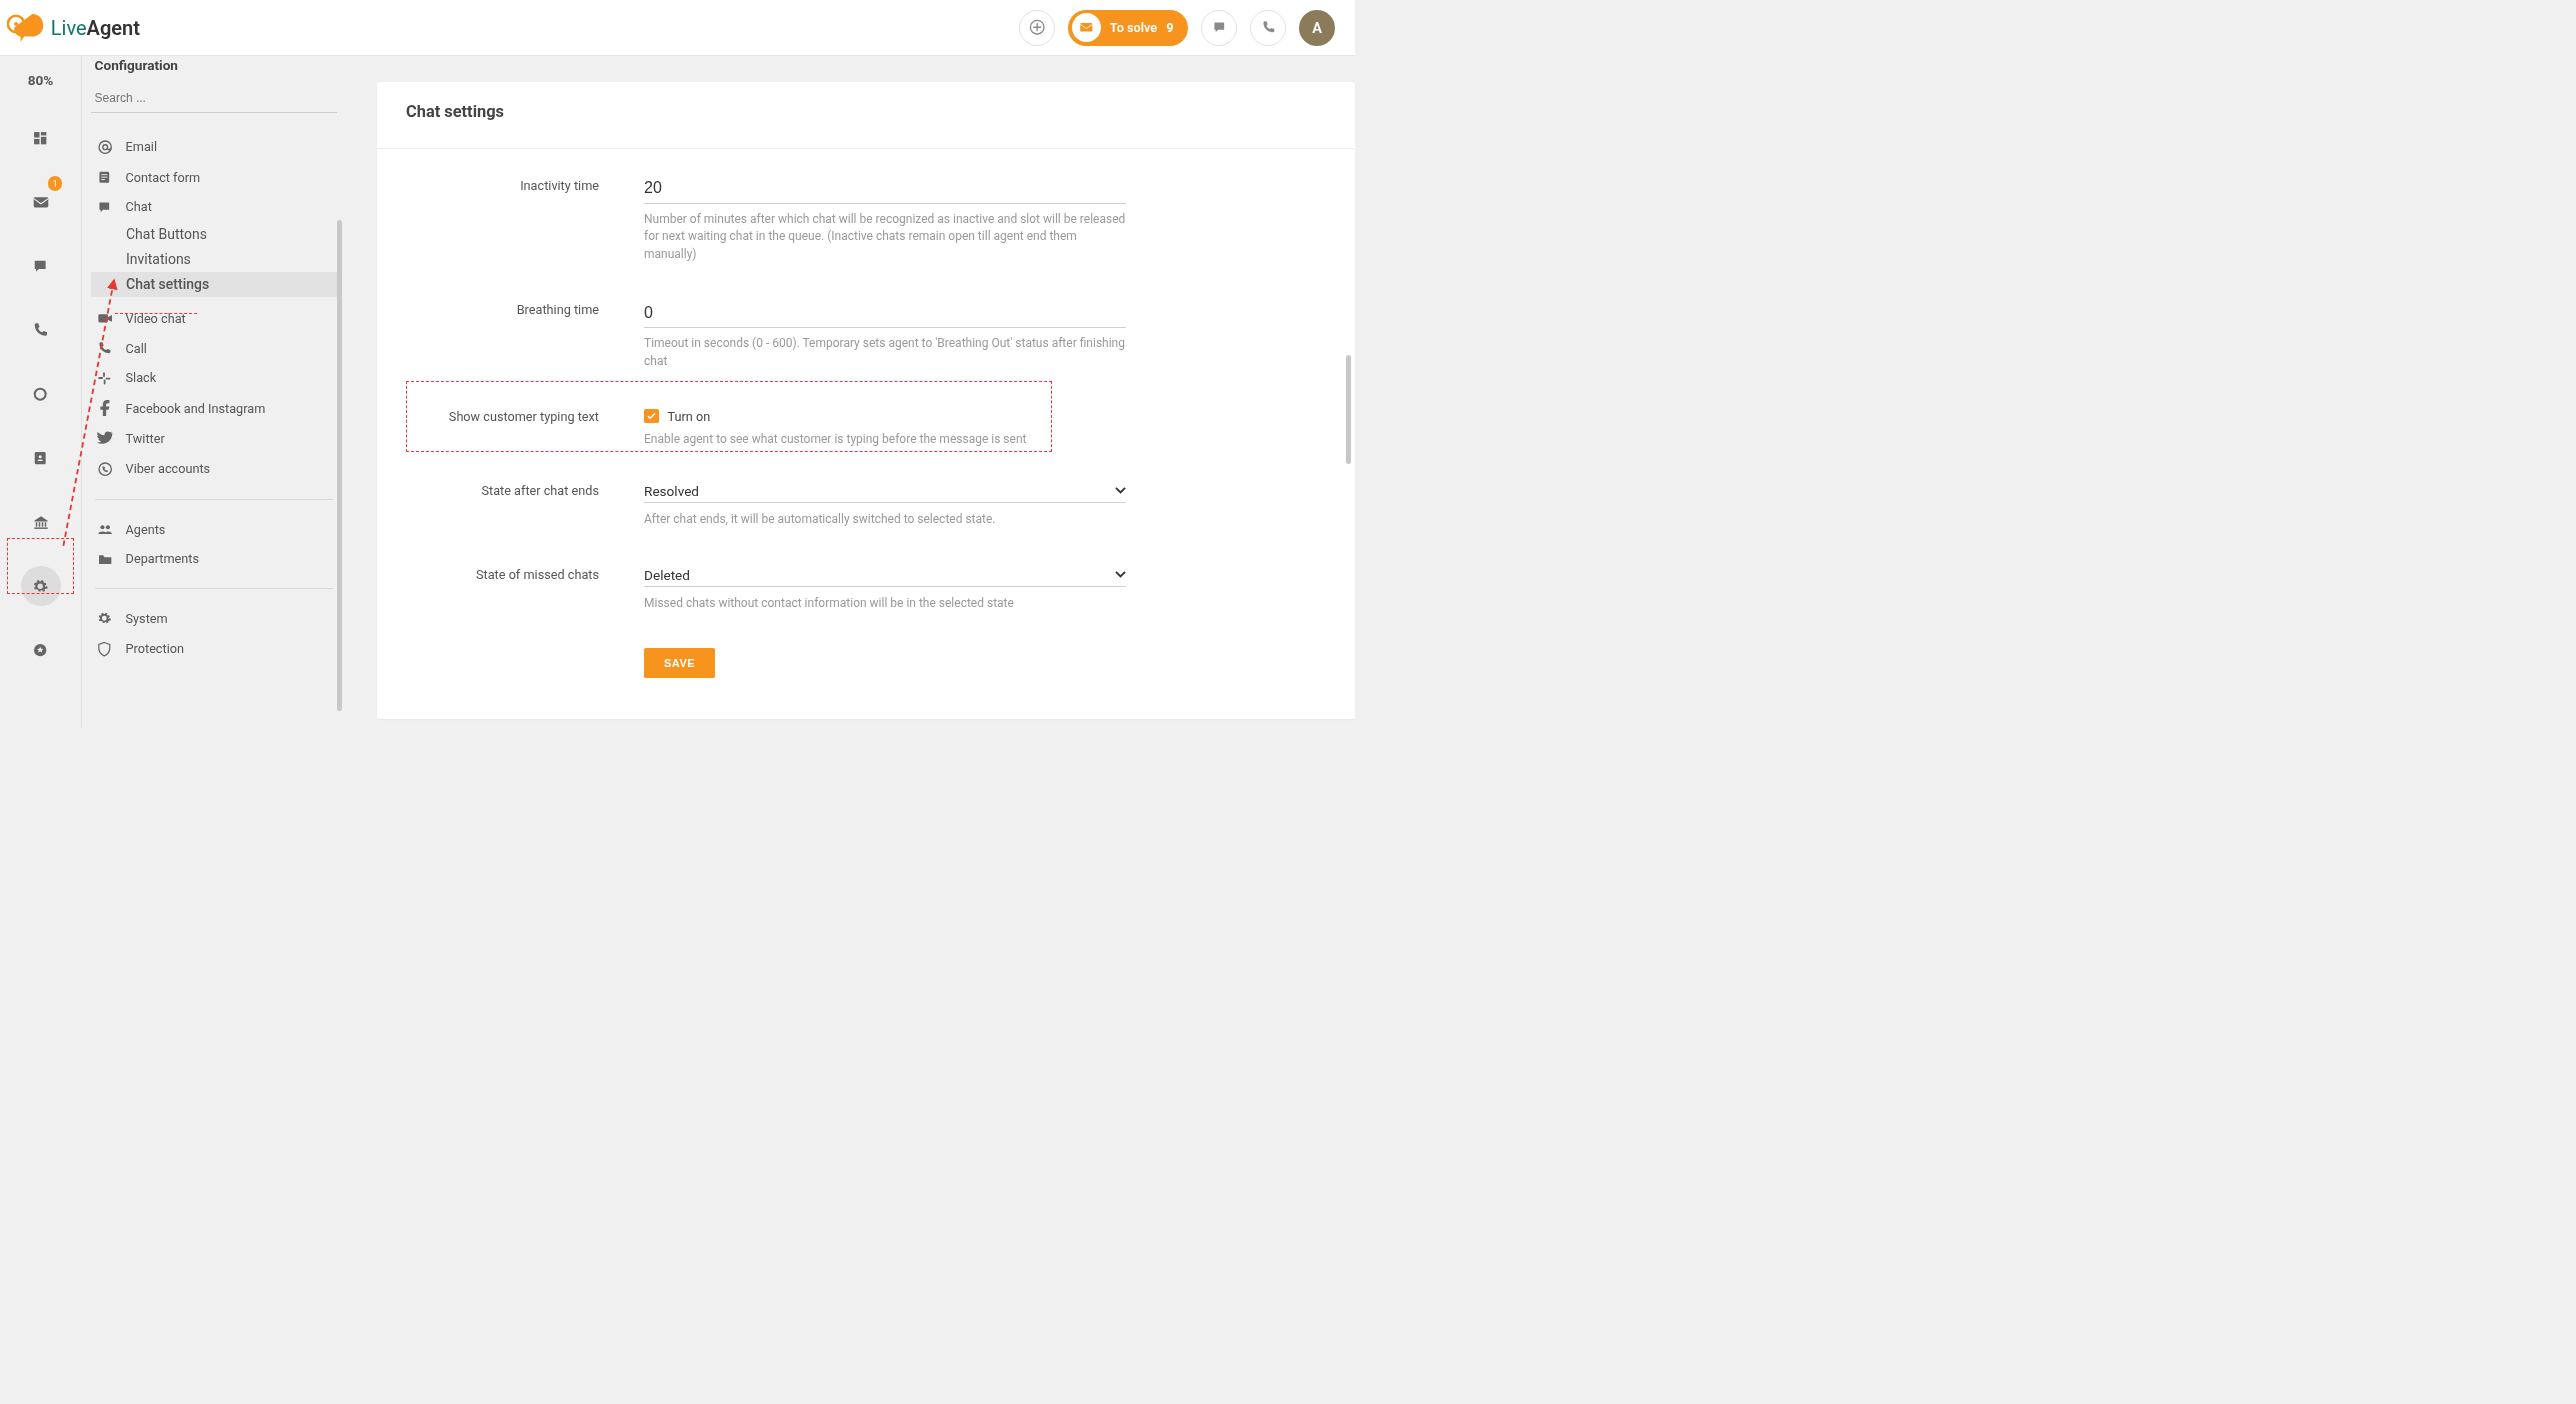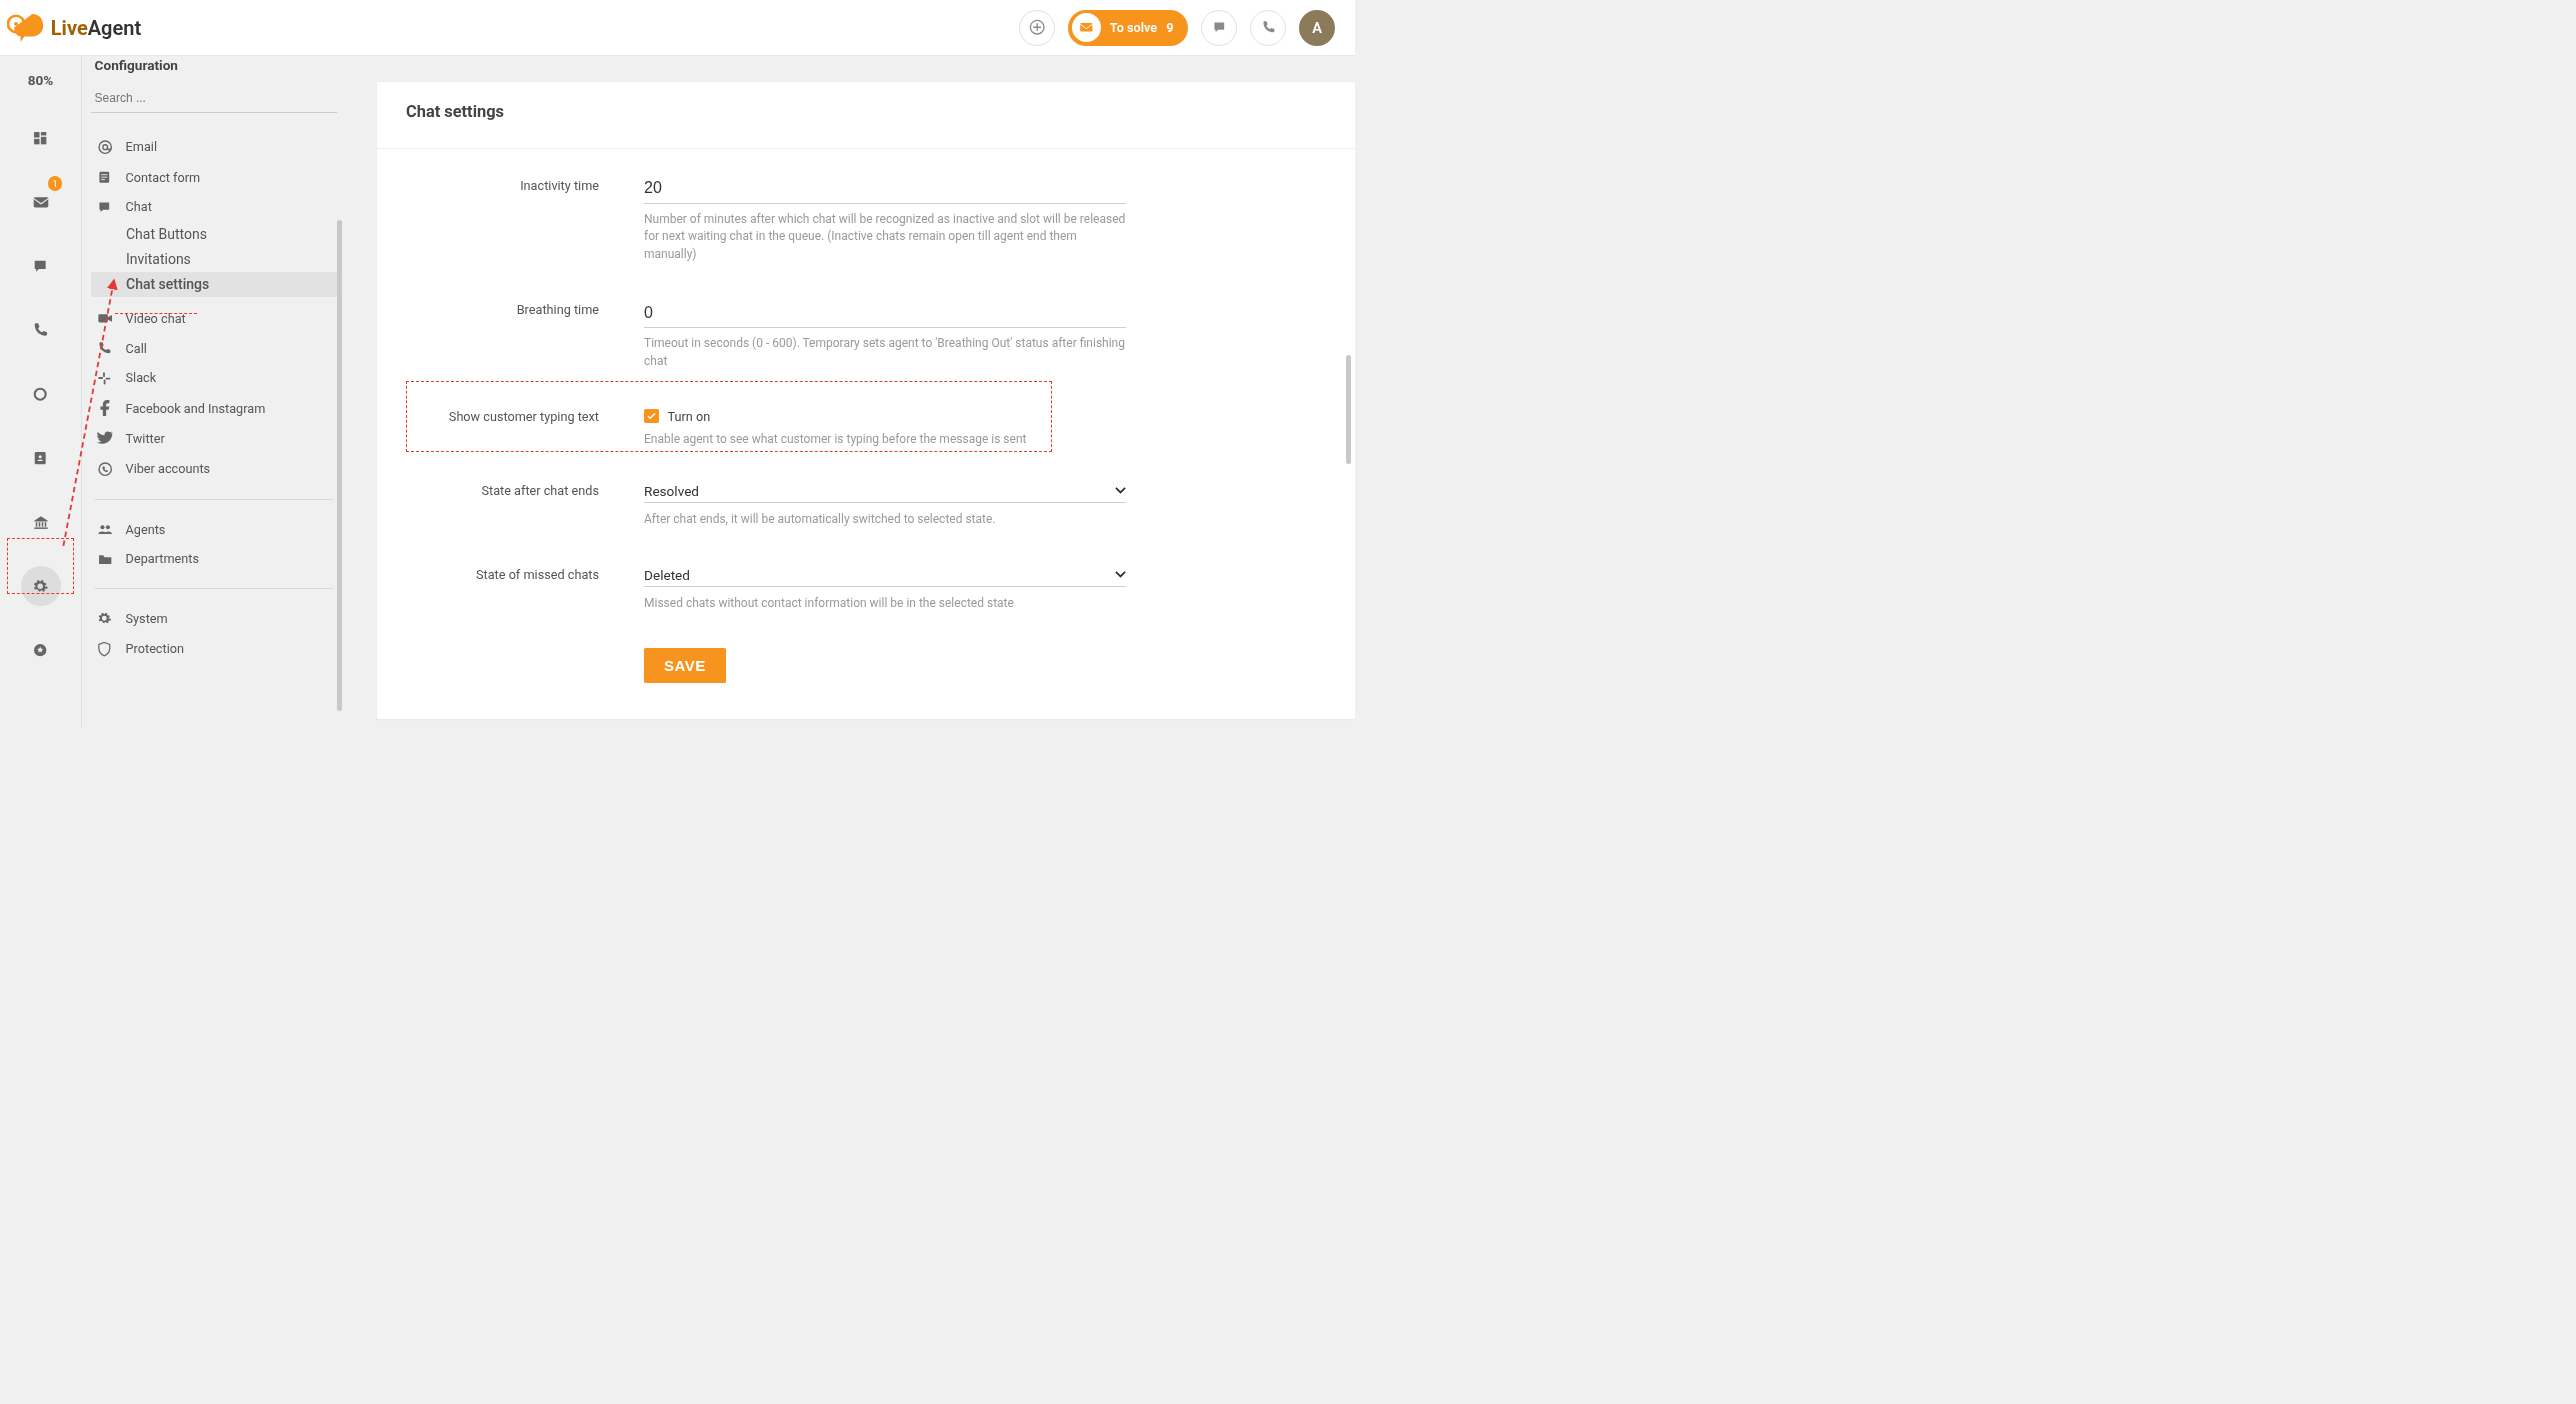--- a/index.html
+++ b/index.html
@@ -18,21 +18,21 @@
     background: #fff;
     border-bottom: 0.9px solid #e6e6e6;
     display: flex;
     align-items: center;
     justify-content: space-between;
     padding: 0 20px 0 7.3px;
   }
   .logo { display: flex; align-items: center; gap: 5.5px; }
   .logo-mark { width: 38px; height: 35px; position: relative; }
   .logo-text { font-size: 20px; font-weight: 600; }
-  .logo-text .orange { color: #a16207; font-weight: 700; }
+  .logo-text .orange { color: #0f766e; font-weight: 400; }
   .logo-text .dark { color: #333; }
 
   .top-actions { display: flex; align-items: center; gap: 13px; }
   .icon-btn-round {
     width: 36px; height: 36px; border-radius: 50%;
     display: flex; align-items: center; justify-content: center;
     background: #fff; border: 0.9px solid #e0e0e0; color: #8a8a8a;
     cursor: pointer;
   }
   .to-solve {
@@ -146,21 +146,21 @@
   .checkbox-line { display:flex; align-items:center; gap:9px; }
   .chk {
     width:14.6px; height:14.6px; background:#f7941e; border-radius:1.8px;
     display:flex; align-items:center; justify-content:center;
   }
   .chk svg { width:11px; height:11px; color:#fff; }
   .chk-label { font-size:12.7px; color:#444; }
 
   .save-btn {
     background:#f7941e; color:#fff; border:none;
-    padding: 9px 20px; font-size:15px; font-weight:600;
+    padding: 9px 20px; font-size:11px; font-weight:600;
     cursor:pointer; border-radius:1.8px; margin-top: 31px;
     letter-spacing: 0.5px;
   }
 
   
   .anno-dash { position:absolute; border:1.8px dashed #e53935; pointer-events:none; }
   .anno-arrow-svg { position:absolute; pointer-events:none; }
 
   .main-scroll-thumb {
     position:absolute; right:3.6px; top:273px; width:5.5px; height:109px;

